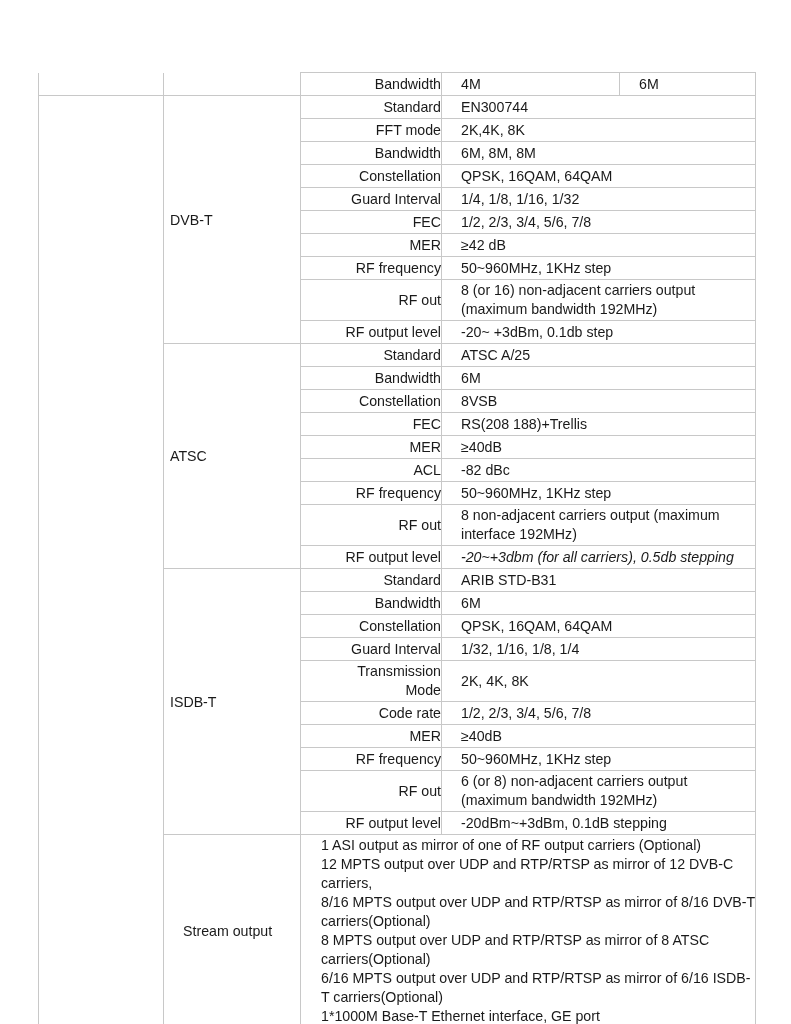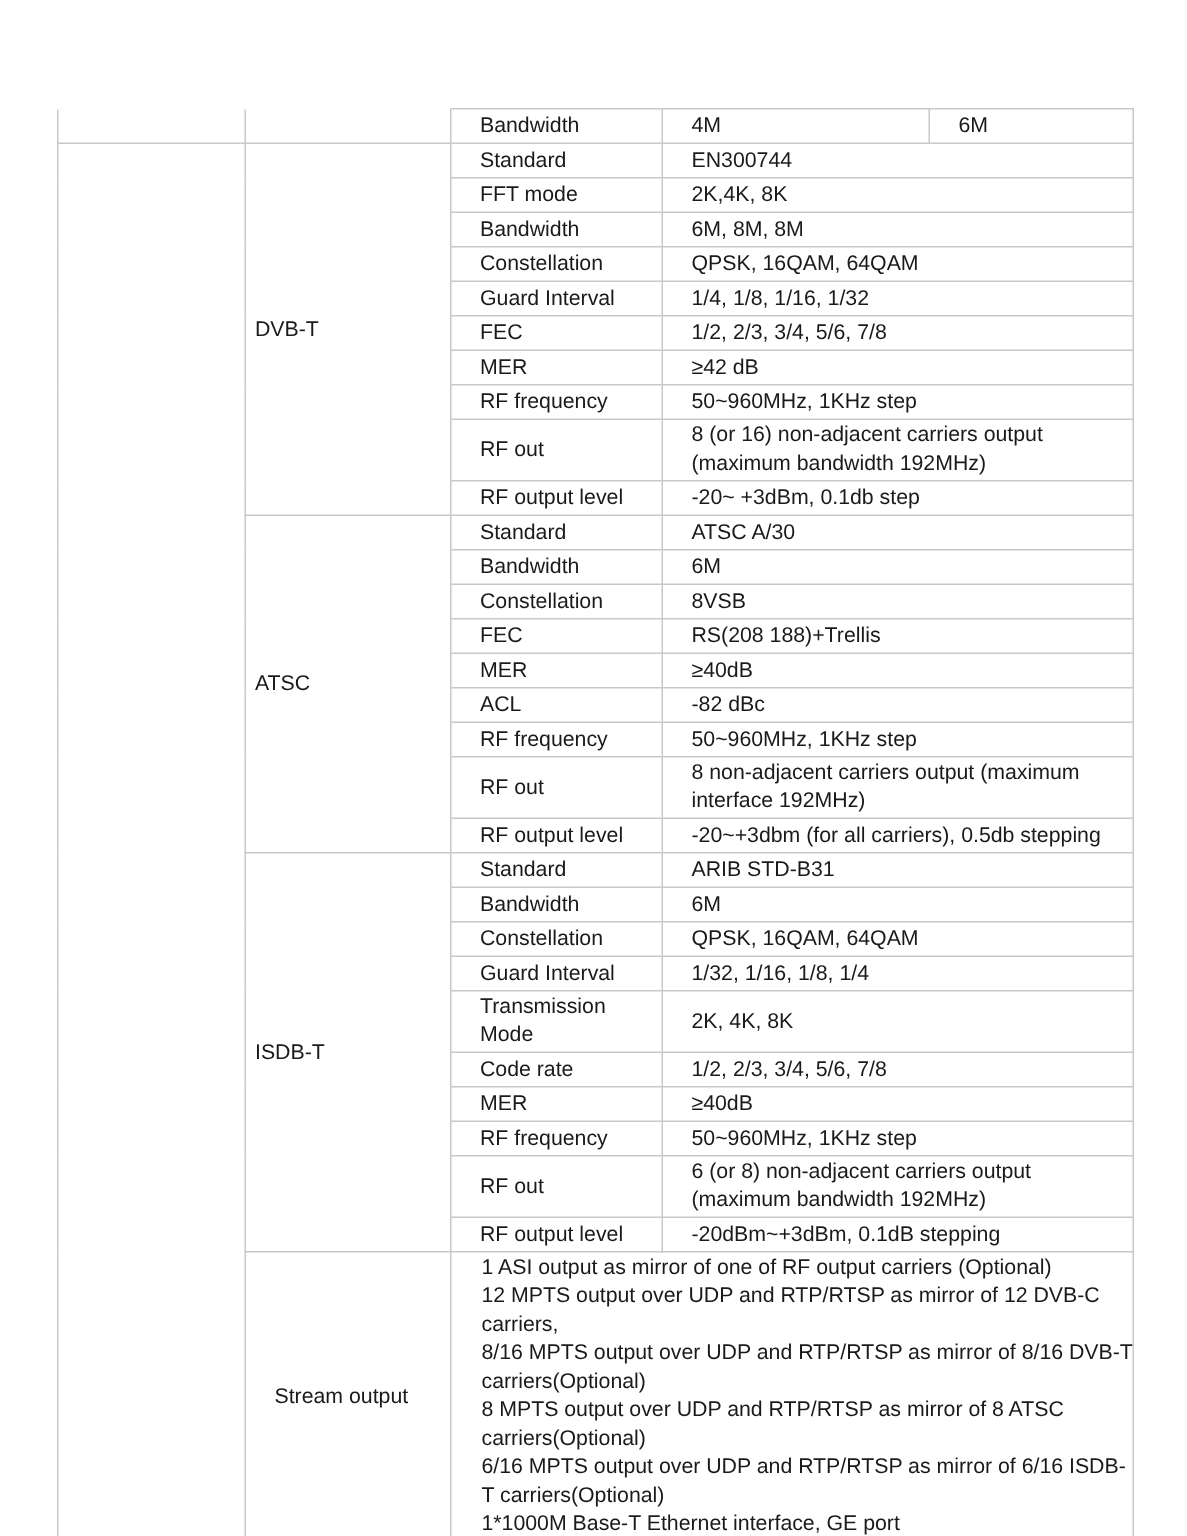--- a/index.html
+++ b/index.html
@@ -3,21 +3,21 @@
 <meta charset="utf-8">
 <style>
   html, body { margin: 0; padding: 0; background: #ffffff; }
   body { width: 791px; height: 1024px; position: relative; overflow: hidden;
          font-family: "Liberation Sans", "DejaVu Sans", sans-serif; color: #1a1a1a; }
   .page { position: absolute; left: 38px; top: 72px; width: 717px; }
   table { border-collapse: collapse; width: 717px; table-layout: fixed; }
   td { border: 1px solid #c8c8c8; font-size: 14.2px; line-height: 19px; padding: 2px 0 1px 0; vertical-align: middle; }
   td.cat { width: 125px; padding-left: 19px; border-top-color: transparent; }
   td.sub { width: 137px; padding-left: 6px; margin-left: 20px; }
-  td.param { width: 141px; padding-left: 19px; }
+  td.param { width: 141px; padding-left: 19px; text-align: right; }
   td.val { padding-left: 19px; }
   td.val2 { width: 133px; padding-left: 19px; }
   tr.first td.cat, tr.first td.sub { border-top: none; }
   .lines div { line-height: 19px; }
   .multi td { padding-top: 1px; padding-bottom: 1px; }
 </style>
 </head>
 <body>
 
 <div class="page">
@@ -81,21 +81,21 @@
       </td>
     </tr>
     <tr>
       <td class="param">RF output level</td>
       <td class="val" colspan="2">-20~ +3dBm, 0.1db step</td>
     </tr>
 
     <tr>
       <td class="sub" rowspan="9">ATSC</td>
       <td class="param">Standard</td>
-      <td class="val" colspan="2">ATSC A/30</td>
+      <td class="val" colspan="2">ATSC A/25</td>
     </tr>
     <tr>
       <td class="param">Bandwidth</td>
       <td class="val" colspan="2">6M</td>
     </tr>
     <tr>
       <td class="param">Constellation</td>
       <td class="val" colspan="2">8VSB</td>
     </tr>
     <tr>
@@ -116,21 +116,21 @@
     </tr>
     <tr class="multi">
       <td class="param">RF out</td>
       <td class="val lines" colspan="2">
         <div>8 non-adjacent carriers output (maximum</div>
         <div>interface 192MHz)</div>
       </td>
     </tr>
     <tr>
       <td class="param">RF output level</td>
-      <td class="val" colspan="2" style="white-space:nowrap;">-20~+3dbm (for all carriers), 0.5db stepping</td>
+      <td class="val" colspan="2" style="white-space:nowrap;font-style:italic;">-20~+3dbm (for all carriers), 0.5db stepping</td>
     </tr>
 
     <tr>
       <td class="sub" rowspan="10">ISDB-T</td>
       <td class="param">Standard</td>
       <td class="val" colspan="2">ARIB STD-B31</td>
     </tr>
     <tr>
       <td class="param">Bandwidth</td>
       <td class="val" colspan="2">6M</td>

